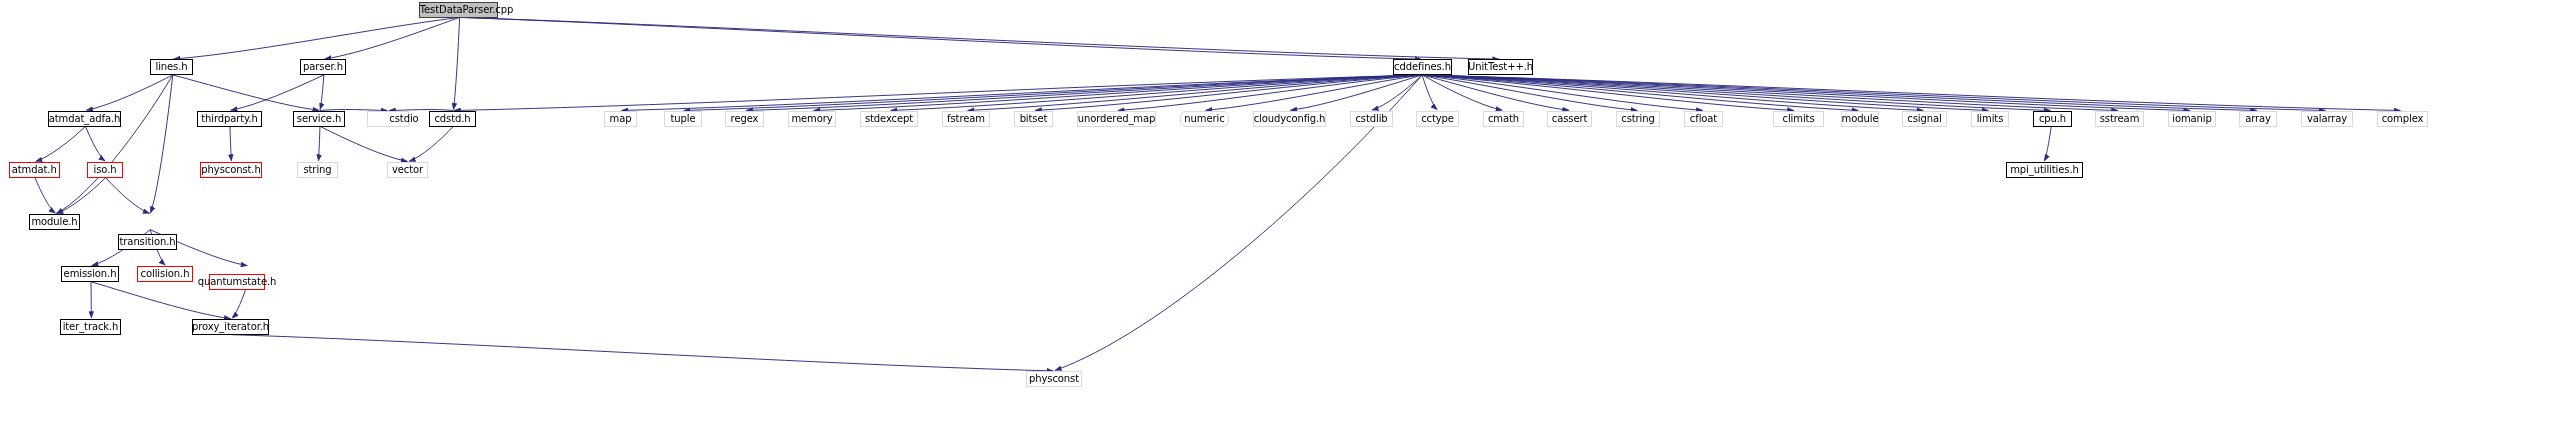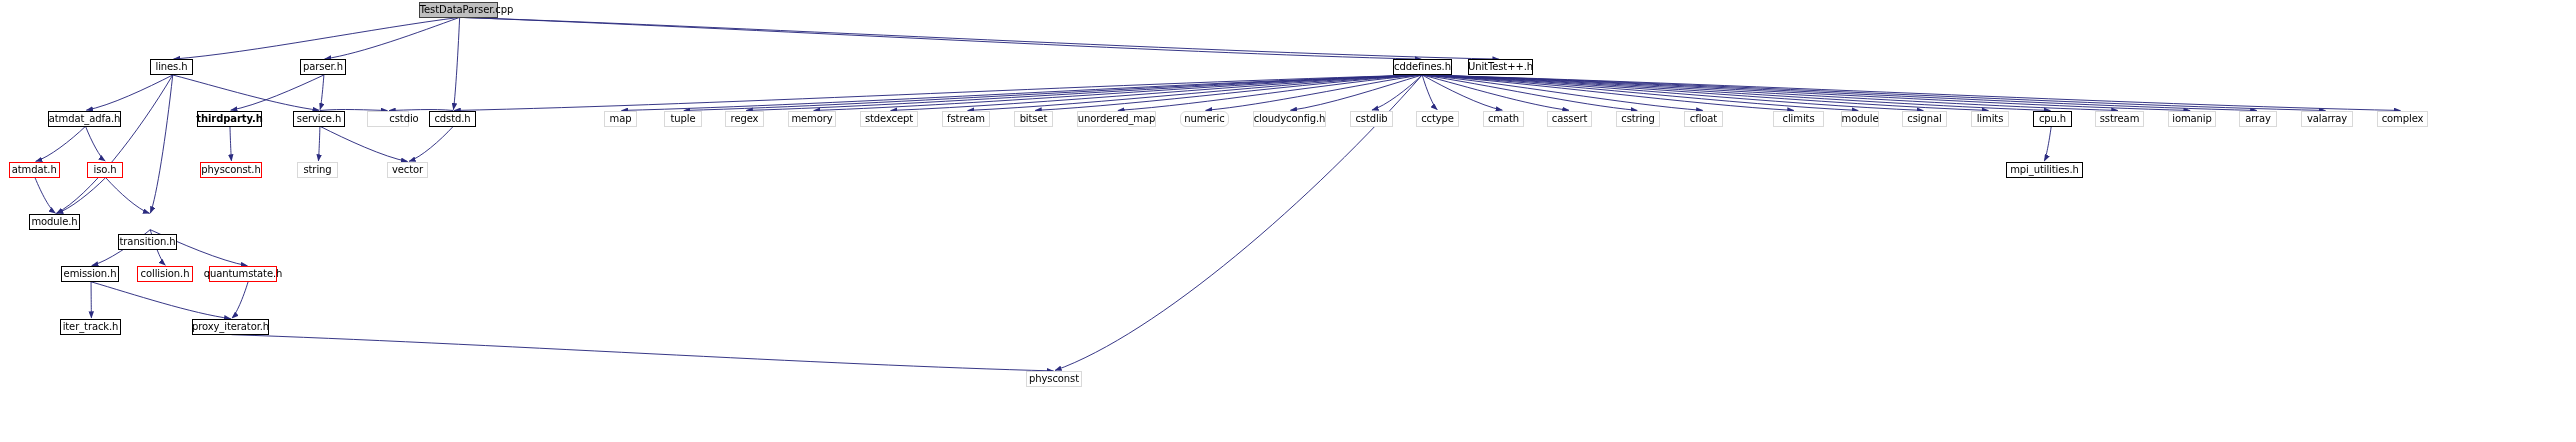--- a/index.html
+++ b/index.html
@@ -122,21 +122,21 @@
       </div>
       <div class="node" style="left: 1393px; top: 59px; width: 59px;">
         <span>cddefines.h</span>
       </div>
       <div class="node" style="left: 1468px; top: 59px; width: 65px; align-items: center;">
         <span>UnitTest++.h</span>
       </div>
       <div class="node" style="left: 48px; top: 111px; width: 73px;">
         <span>atmdat_adfa.h</span>
       </div>
-      <div class="node" style="left: 197px; top: 111px; width: 65px; font-weight: bold;">
+      <div class="node" style="left: 197px; top: 111px; width: 65px;">
         <span>thirdparty.h</span>
       </div>
       <div class="node" style="left: 293px; top: 111px; width: 52px;">
         <span>service.h</span>
       </div>
       <div class="node sys" style="left: 367px; top: 111px; width: 42px; padding-left: 32px;">
         <span>cstdio</span>
       </div>
       <div class="node" style="left: 429px; top: 111px; width: 47px;">
         <span>cdstd.h</span>
@@ -242,21 +242,21 @@
       </div>
       <div class="node" style="left: 118px; top: 214px; width: 59px; margin-top: 20px;">
         <span>transition.h</span>
       </div>
       <div class="node" style="left: 61px; top: 266px; width: 58px;">
         <span>emission.h</span>
       </div>
       <div class="node redbox" style="left: 137px; top: 266px; width: 56px;">
         <span>collision.h</span>
       </div>
-      <div class="node redbox" style="left: 209px; top: 266px; width: 68px;">
+      <div class="node redbox" style="left: 209px; top: 274px; width: 56px;">
         <span>quantumstate.h</span>
       </div>
       <div class="node" style="left: 60px; top: 319px; width: 61px;">
         <span>iter_track.h</span>
       </div>
       <div class="node" style="left: 192px; top: 319px; width: 77px;">
         <span>proxy_iterator.h</span>
       </div>
       <div class="node sys" style="left: 1026px; top: 371px; width: 56px;">
         <span>physconst</span>

